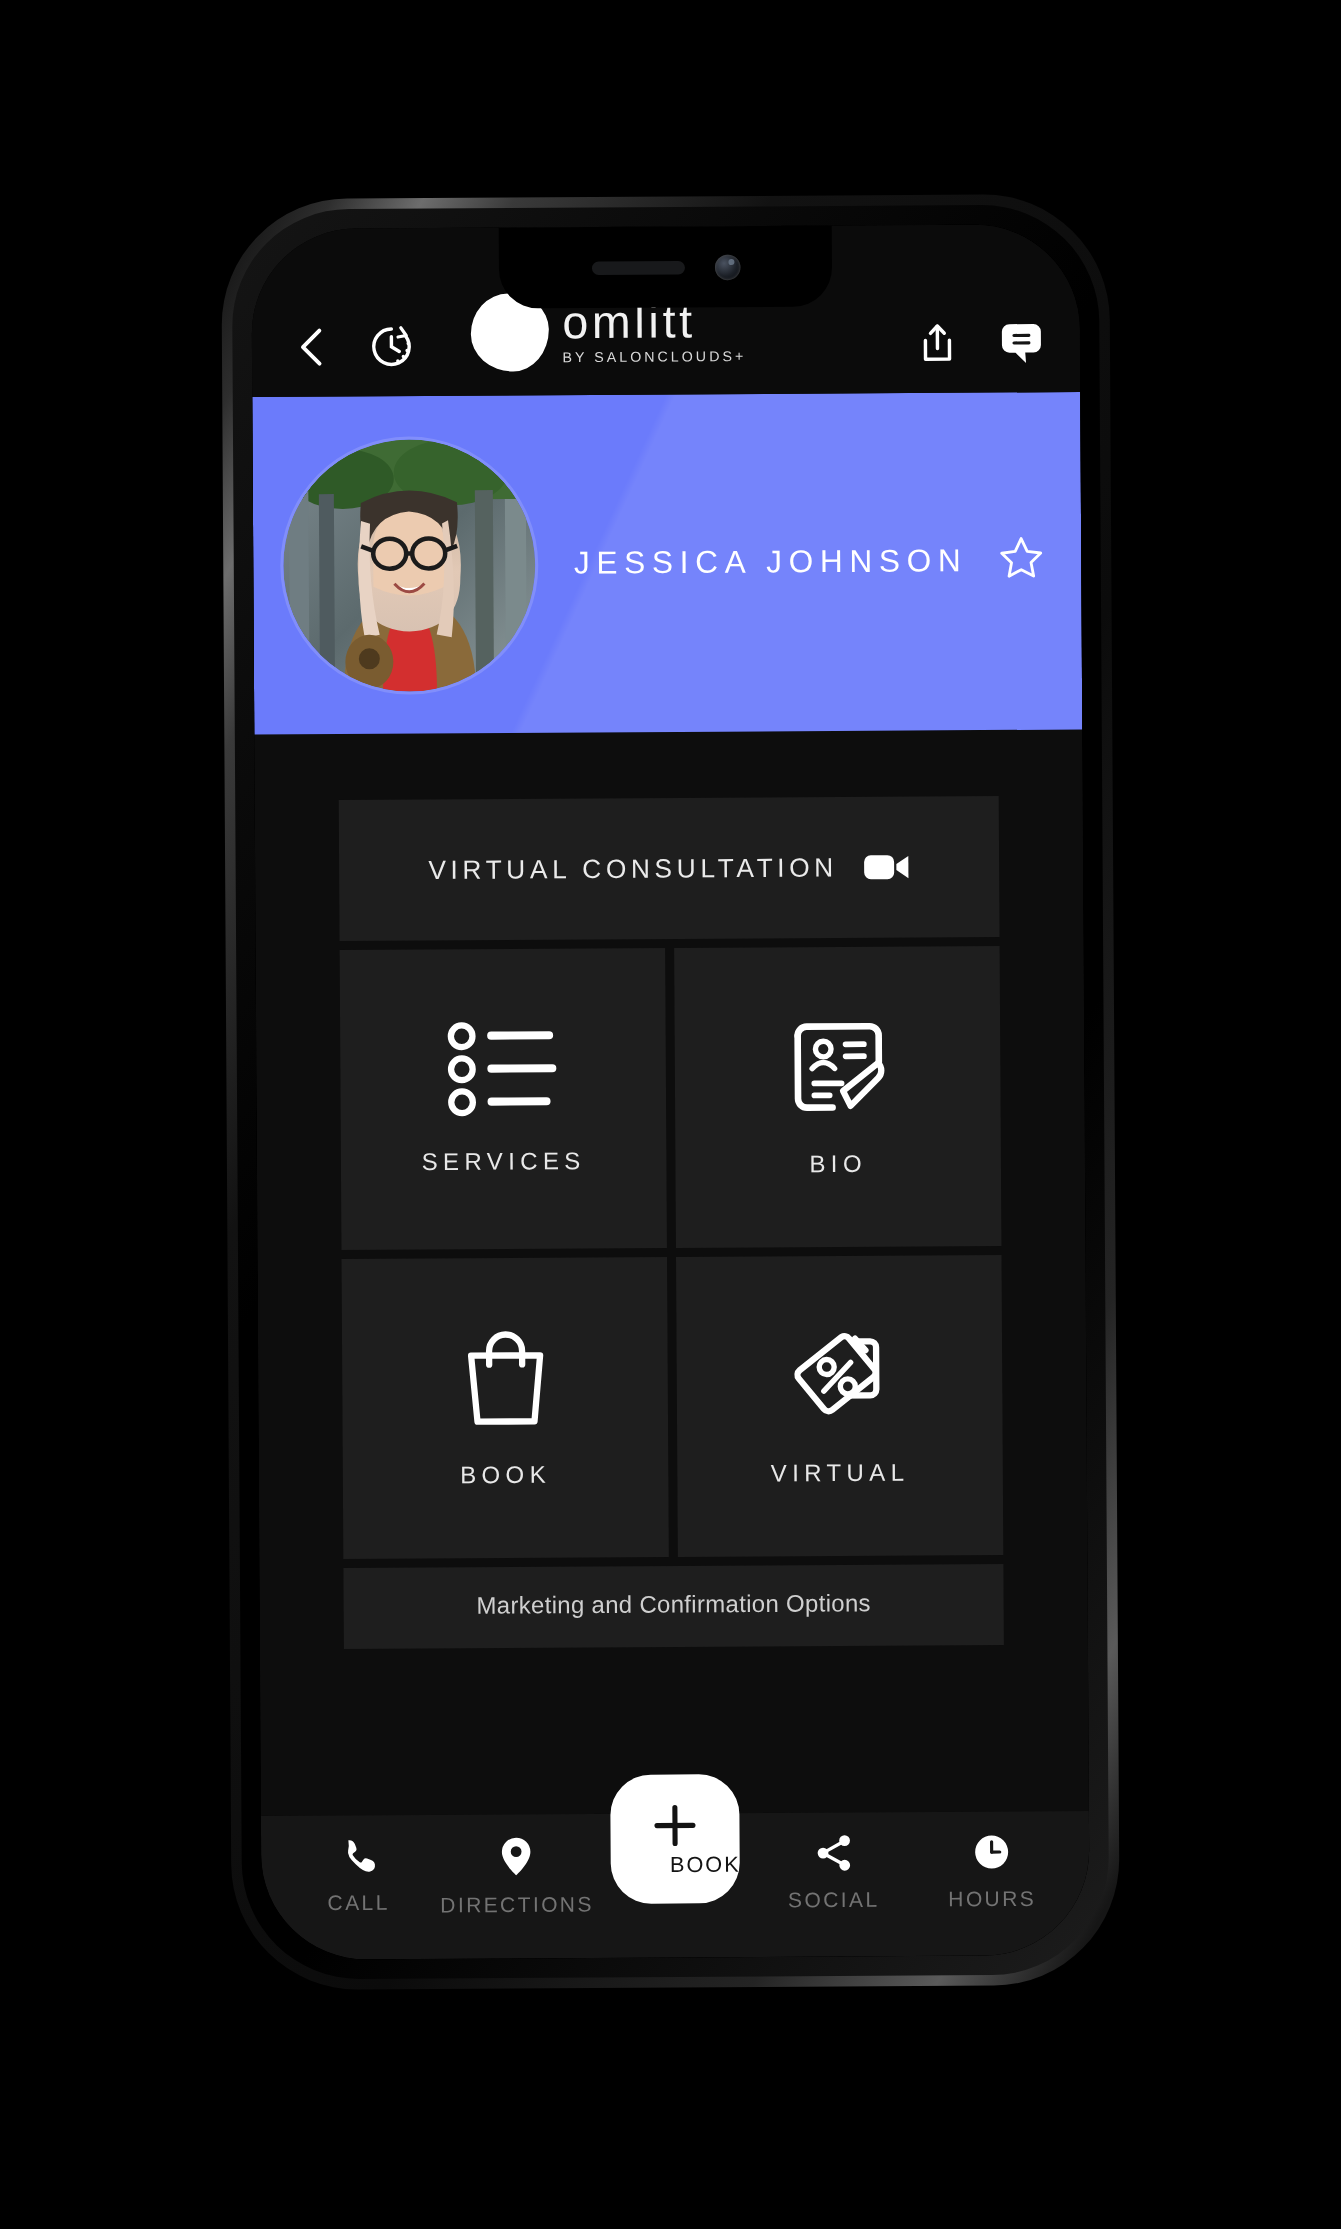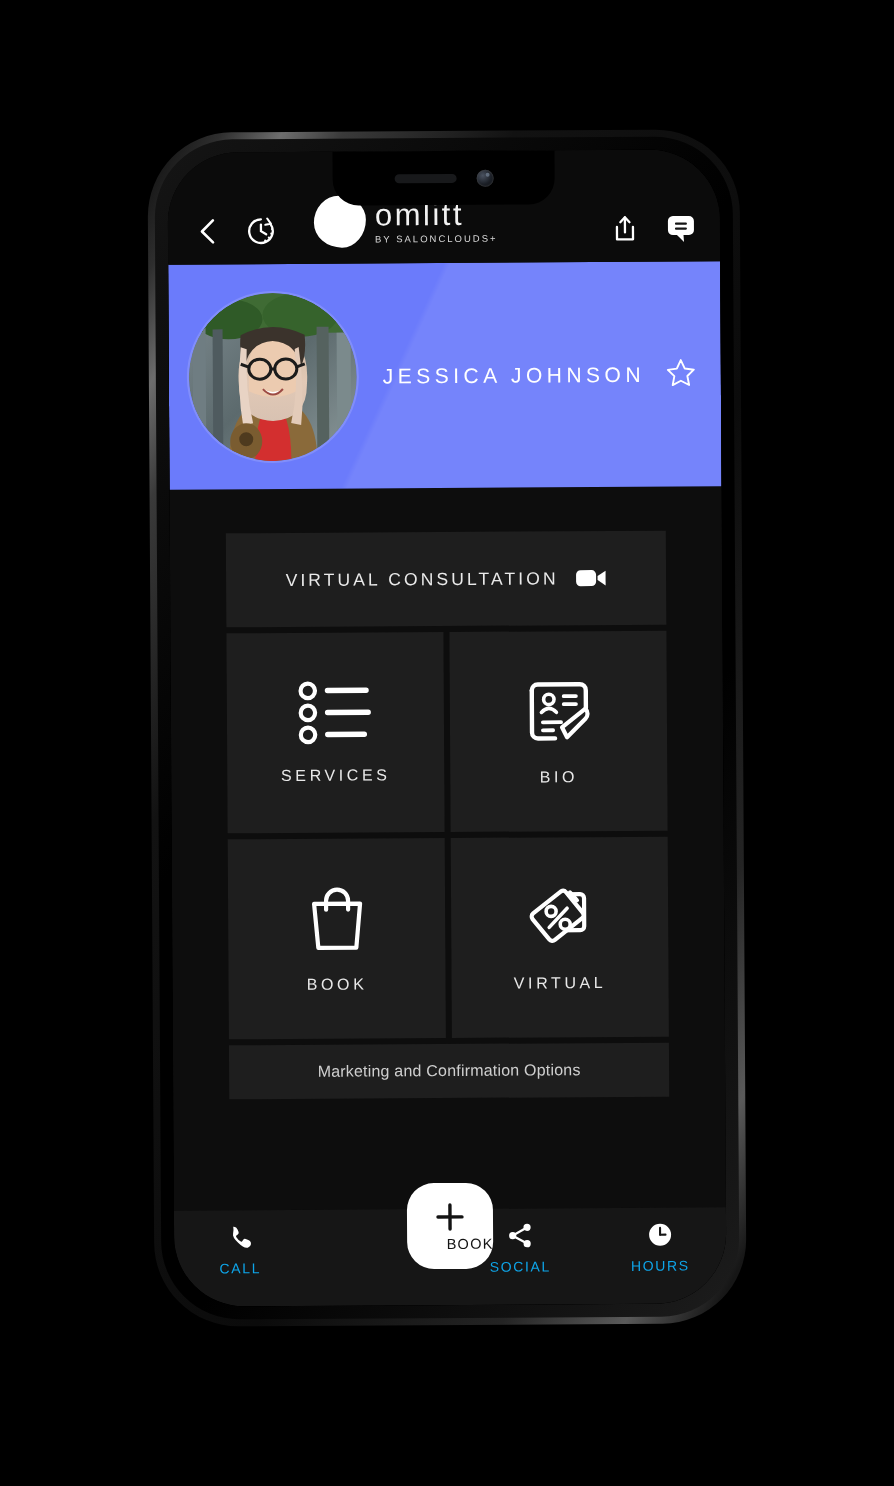--- a/index.html
+++ b/index.html
@@ -148,21 +148,21 @@
     position:relative;
     flex:0 0 96px; height:96px;
     background:#161616;
     display:flex; align-items:flex-start; justify-content:space-between;
     padding:14px 12px 0 12px;
   }
   .nav-item {
     width:108px; display:flex; flex-direction:column; align-items:center; gap:10px;
   }
   .nav-item.spacer { visibility:hidden; }
-  .nav-label { color:#0ea5e9; font-size:14px; letter-spacing:1.6px; font-weight:400; white-space:nowrap; }
+  .nav-label { color:#737373; font-size:14px; letter-spacing:1.6px; font-weight:400; white-space:nowrap; }
 
   .book-btn {
     position:absolute; left:50%; top:-26px; transform:translateX(-50%);
     width:86px; height:86px; border-radius:27px;
     background:#fff;
     display:flex; flex-direction:column; align-items:center; justify-content:center;
     gap:2px; z-index:25;
   }
   .book-label { color:#131313; font-size:14.5px; letter-spacing:1.3px; font-weight:400;margin-left:40px; }
 </style>
@@ -350,20 +350,27 @@
           </div>
 
           <div class="bottom-nav">
             <div class="nav-item">
               <svg width="26" height="26" viewBox="0 0 26 26" fill="none">
                 <path d="M6.2 2.5 q3.1 -0.4 4.3 2.6 l1 2.6 q0.6 1.5 -0.8 2.5 l-1.4 1 q-0.6 0.5 -0.2 1.4 a13 13 0 0 0 4.6 4.6 q0.9 0.5 1.4 -0.2 l1 -1.4 q1 -1.4 2.5 -0.8 l2.6 1 q3 1.2 2.6 4.3 q-0.3 2.5 -3.2 3.3 q-3.7 1 -9.6 -4.9 Q5 13 6 9.3 q0.8 -2.9 0.2 -6.8 z" fill="#fff"></path>
               </svg>
               <span class="nav-label">CALL</span>
             </div>
 
+            <div class="nav-item">
+              <svg width="24" height="28" viewBox="0 0 24 28" fill="none">
+                <path d="M12 1.5 a9.5 9.5 0 0 1 9.5 9.5 c0 7 -9.5 15.5 -9.5 15.5 S2.5 18 2.5 11 A9.5 9.5 0 0 1 12 1.5 Z" fill="#fff"></path>
+                <circle cx="12" cy="10.8" r="3.6" fill="#161616"></circle>
+              </svg>
+              <span class="nav-label">DIRECTIONS</span>
+            </div>
 
             <div class="nav-item spacer"></div>
 
             <div class="nav-item">
               <svg width="26" height="26" viewBox="0 0 26 26" fill="none">
                 <circle cx="20" cy="4.8" r="3.6" fill="#fff"></circle>
                 <circle cx="5.6" cy="13" r="3.6" fill="#fff"></circle>
                 <circle cx="20" cy="21.2" r="3.6" fill="#fff"></circle>
                 <path d="M17.2 6.5 L8.4 11.4" stroke="#fff" stroke-width="2.2" stroke-linecap="round"></path>
                 <path d="M8.4 14.6 L17.2 19.5" stroke="#fff" stroke-width="2.2" stroke-linecap="round"></path>

